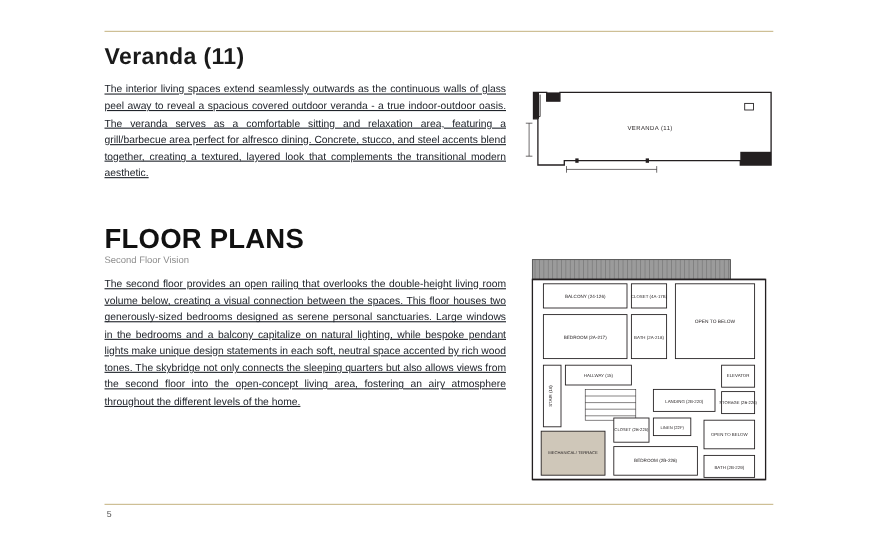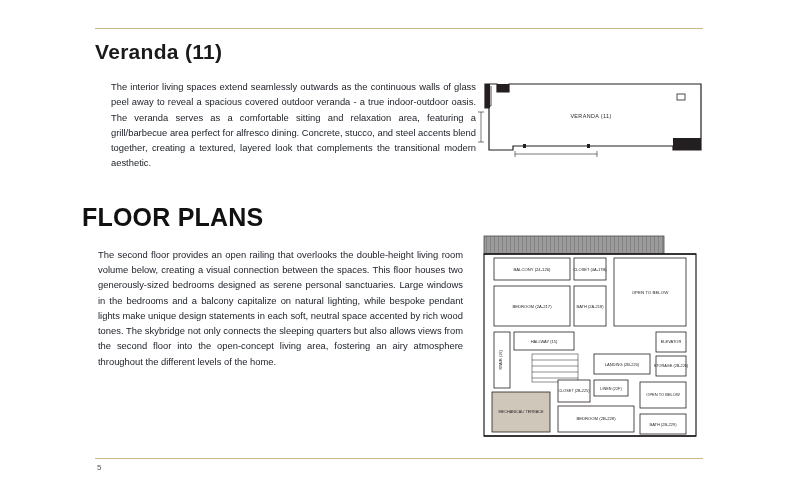--- a/index.html
+++ b/index.html
@@ -42,39 +42,40 @@
     color: #1a1a1a;
     letter-spacing: 0.3px;
     margin: 0 0 10px 0;
     line-height: 1.1;
   }
   .body-text {
     font-size: 9.4px;
     line-height: 1.62;
     color: #20242b;
     text-align: justify;
-    margin: 16px;
+    margin: 0;
+    text-decoration: underline;
   }
   .veranda-text {
     width: 365px;
   }
 
   
   .veranda-plan {
     position: absolute;
     left: 477px;
     top: 78px;
     width: 228px;
     height: 82px;
   }
 
   
   .floorplans-block {
     position: absolute;
-    left: 82px;
+    left: 95px;
     top: 203px;
     width: 370px;
   }
   .fp-title {
     font-size: 25px;
     font-weight: bold;
     color: #111111;
     letter-spacing: 0.2px;
     margin: 0;
     line-height: 1.12;
@@ -151,20 +152,21 @@
         <line x1="4" y1="34" x2="4" y2="64" stroke="#231f20" stroke-width="0.6"></line>
         <line x1="1" y1="34" x2="7" y2="34" stroke="#231f20" stroke-width="0.6"></line>
         <line x1="1" y1="64" x2="7" y2="64" stroke="#231f20" stroke-width="0.6"></line>
       </g>
       <text id="veranda-plan-label" x="114" y="40" text-anchor="middle" font-family="Liberation Sans, sans-serif" font-size="5.4" fill="#231f20" letter-spacing="0.4">VERANDA (11)</text>
     </svg>
   </div>
 
   <div class="floorplans-block">
     <h2 class="fp-title">FLOOR PLANS</h2>
+    <p class="fp-caption">Second Floor Vision</p>
     <p class="body-text fp-text">The second floor provides an open railing that overlooks the double-height living room volume below, creating a visual connection between the spaces. This floor houses two generously-sized bedrooms designed as serene personal sanctuaries. Large windows in the bedrooms and a balcony capitalize on natural lighting, while bespoke pendant lights make unique design statements in each soft, neutral space accented by rich wood tones. The skybridge not only connects the sleeping quarters but also allows views from the second floor into the open-concept living area, fostering an airy atmosphere throughout the different levels of the home.</p>
   </div>
 
   <div class="floor-plan">
     <svg class="plan-svg" width="232" height="212" viewBox="0 0 232 212" xmlns="http://www.w3.org/2000/svg">
       <defs>
         <pattern id="hatch" width="4" height="4" patternUnits="userSpaceOnUse" patternTransform="rotate(0)">
           <rect width="4" height="4" fill="#9b9b9b"></rect>
           <line x1="0" y1="0" x2="0" y2="4" stroke="#6e6e6e" stroke-width="1"></line>
         </pattern>

